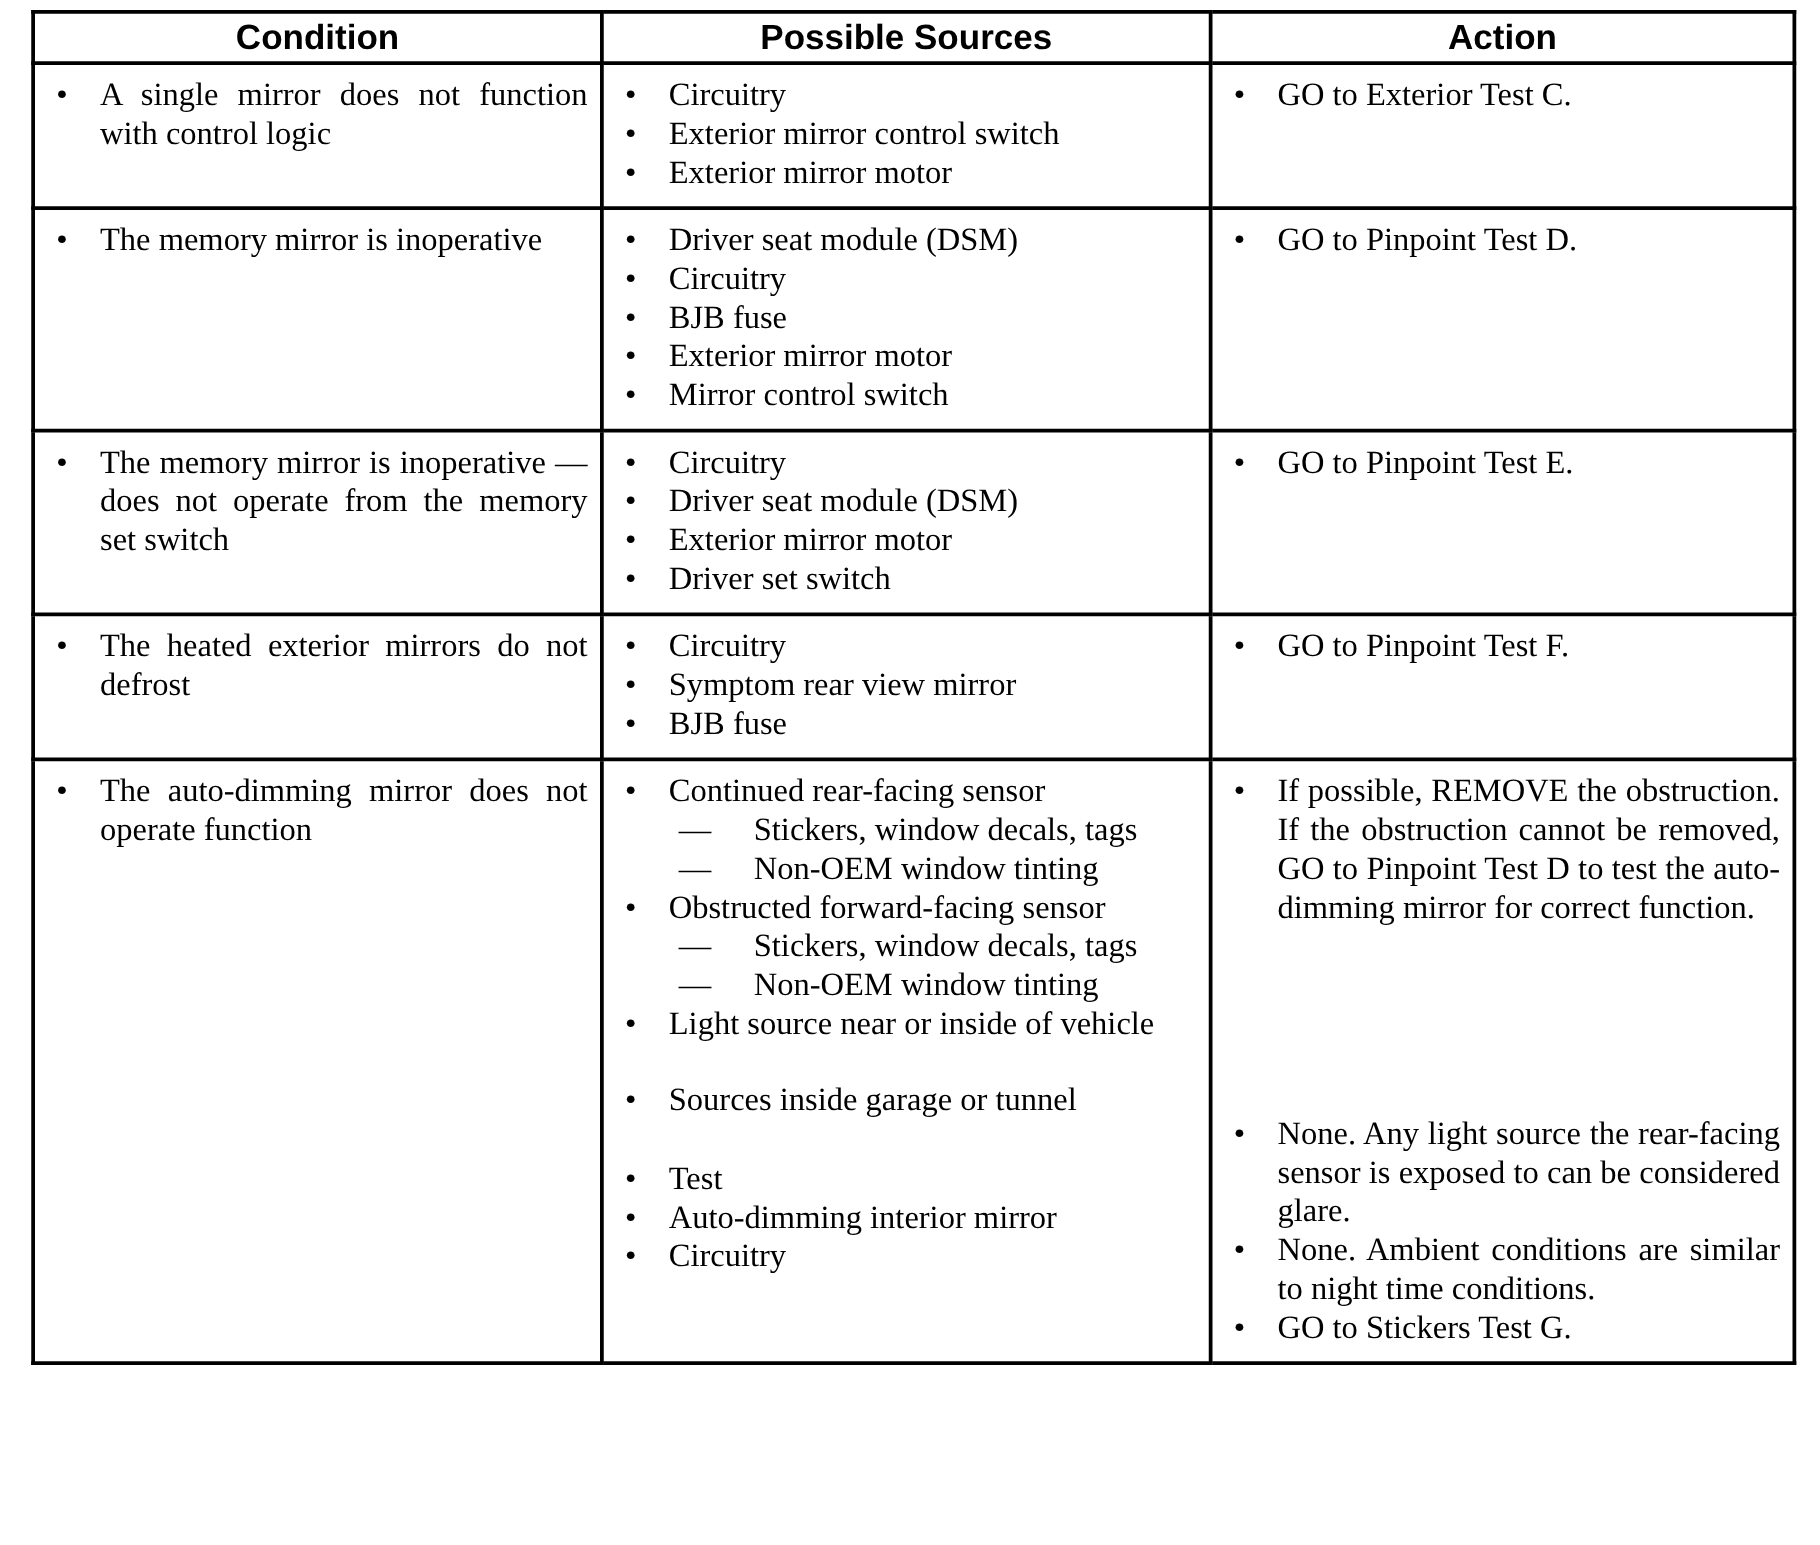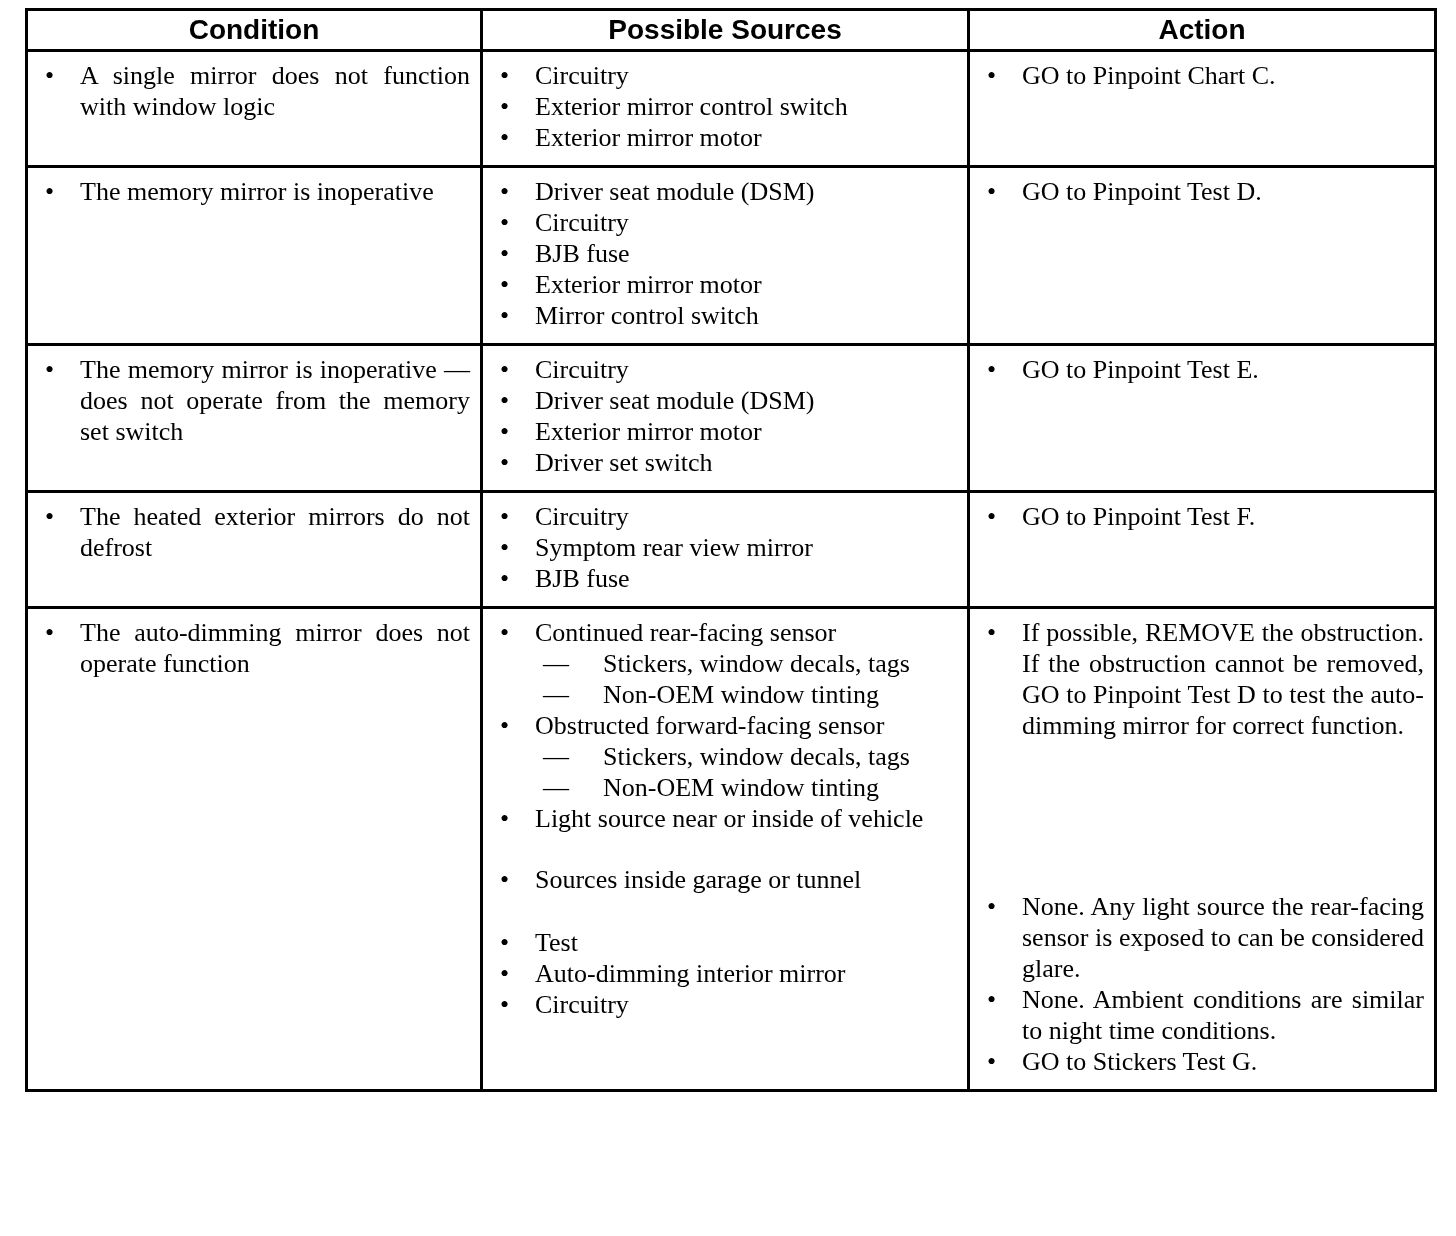--- a/index.html
+++ b/index.html
@@ -76,29 +76,29 @@
     <thead>
       <tr id="header-row">
           <th>Condition</th>
           <th>Possible Sources</th>
           <th>Action</th>
         </tr>
     </thead>
     <tbody id="table-body">
         <tr>
           <td>
-            <div class="item bullet"><span class="marker">•</span><span>A single mirror does not function with window logic</span></div>
+            <div class="item bullet"><span class="marker">•</span><span>A single mirror does not function with control logic</span></div>
           </td>
           <td>
             <div class="item bullet"><span class="marker">•</span><span>Circuitry</span></div>
             <div class="item bullet"><span class="marker">•</span><span>Exterior mirror control switch</span></div>
             <div class="item bullet"><span class="marker">•</span><span>Exterior mirror motor</span></div>
           </td>
           <td>
-            <div class="item bullet"><span class="marker">•</span><span>GO to Pinpoint Chart C.</span></div>
+            <div class="item bullet"><span class="marker">•</span><span>GO to Exterior Test C.</span></div>
           </td>
         </tr>
         <tr>
           <td>
             <div class="item bullet"><span class="marker">•</span><span>The memory mirror is inoperative</span></div>
           </td>
           <td>
             <div class="item bullet"><span class="marker">•</span><span>Driver seat module (DSM)</span></div>
             <div class="item bullet"><span class="marker">•</span><span>Circuitry</span></div>
             <div class="item bullet"><span class="marker">•</span><span>BJB fuse</span></div>

